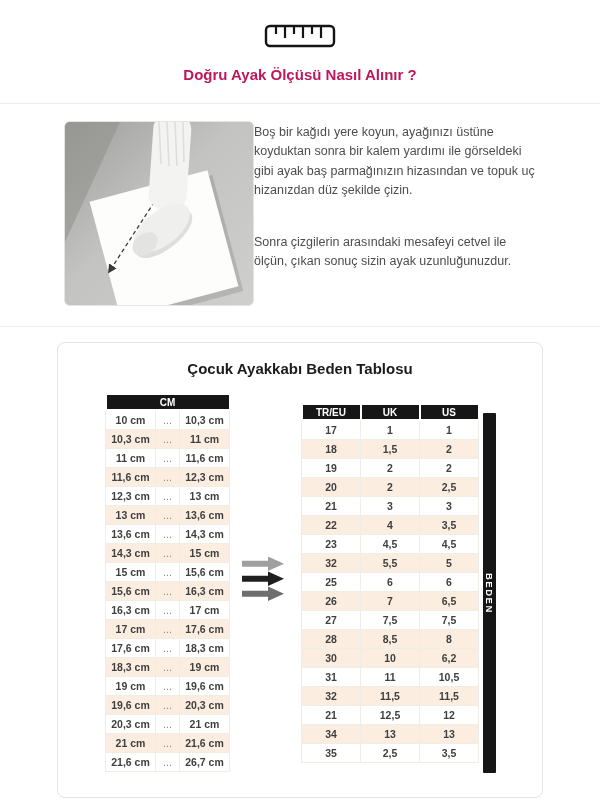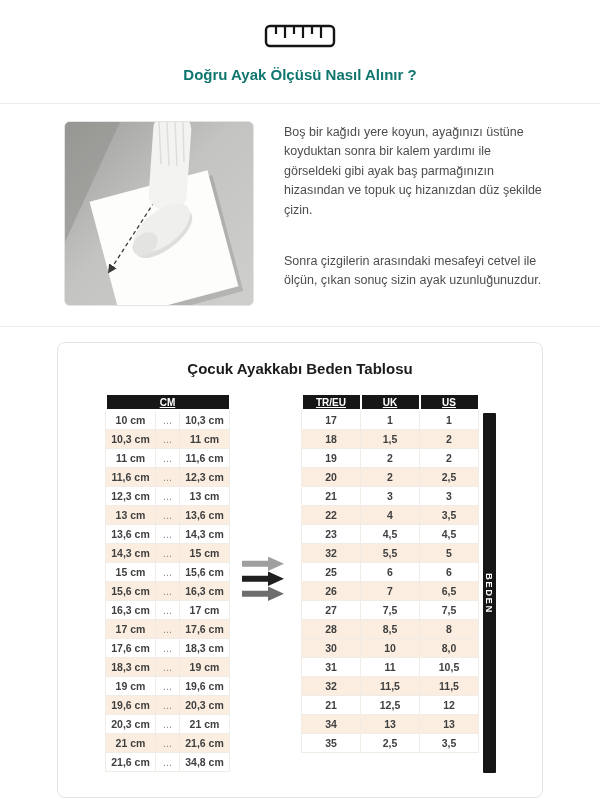--- a/index.html
+++ b/index.html
@@ -4,27 +4,27 @@
 <style>
   * { box-sizing: border-box; }
   html,body { margin:0; padding:0; background:#fff; }
   body {
     width:600px; min-height:800px; margin:0 auto;
     font-family:"Liberation Sans", sans-serif; color:#333;
   }
   .top { text-align:center; padding-top:20px; }
   .ruler-wrap svg { display:block; margin:0 auto; }
   .page-title {
-    font-size:15px; font-weight:bold; color:#0f766e;
+    font-size:15px; font-weight:bold; color:#be185d;
     margin:14px 0 20px 0; text-align:center;
   }
   .divider { height:1px; background:#ececec; width:100%; }
 
   
-  .intro { display:flex; gap:30px; padding:17px 58px 20px 64px; align-items:flex-start; }
+  .intro { display:flex; padding:17px 58px 20px 64px; align-items:flex-start; }
   .photo-box {
     width:190px; height:185px; flex:0 0 190px;
     border:1px solid #e4e4e4; border-radius:6px; overflow:hidden; background:#c6c6c4;
   }
   .photo-box svg { display:block; }
   .intro-text { flex:1; font-size:12.5px; line-height:1.55; color:#4d4d4d; padding-top:2px; }
   .intro-text p { margin:0; }
   .intro-text p + p { margin-top:32px; }
 
   
@@ -34,35 +34,34 @@
     padding:17px 0 24px 0;
   }
   .chart-title { font-size:15px; font-weight:bold; color:#1b1b1b; text-align:center; margin:0 0 16px 0; }
 
   .tables { display:flex; justify-content:center; align-items:flex-start; }
   table { border-collapse:collapse; font-size:10.5px; color:#3f3f3f; }
   th {
     background:var(--header-bg,#161616); color:#fff;
     font-size:10px; font-weight:bold; height:16px; padding:0 2px;
     border:2px solid #fff;
-    text-decoration:underline;
   }
   td {
     height:19px; padding:0 2px; text-align:center; font-weight:600;
     border:1px solid #f1ece6; background:#fff;
   }
   tr.alt td { background:var(--row-alt,#fbeee1); }
   .cm-table td:first-child { width:50px; }
   .cm-table td.dots { width:24px; color:#8a8a8a; font-weight:400; }
   .cm-table td:last-child { width:50px; }
   .size-table td { width:59px; }
 
   .arrows { width:70px; align-self:center; display:flex; justify-content:center; }
 
-  .right-group { display:flex; align-items:flex-start; }
+  .right-group { display:flex; align-items:center; }
   .beden-bar {
     width:13px; margin-left:3px; margin-top:20px; height:360px;
     background:var(--bar-bg,#161616); border-radius:1px;
     display:flex; align-items:center; justify-content:center;
   }
   .beden-label {
     writing-mode:vertical-rl; color:#fff; font-size:9.5px; font-weight:bold;
     letter-spacing:1.5px; white-space:nowrap;
   }
 </style>
@@ -220,21 +219,21 @@
             <td>21 cm</td>
           </tr>
           <tr class="alt">
             <td>21 cm</td>
             <td class="dots">...</td>
             <td>21,6 cm</td>
           </tr>
           <tr>
             <td>21,6 cm</td>
             <td class="dots">...</td>
-            <td>34,8 cm</td>
+            <td>26,7 cm</td>
           </tr>
         </tbody>
     </table>
 
     <div class="arrows">
       <svg width="52" height="52" viewBox="0 0 52 52">
         <path d="M2,8 h26 v-5 l16,8.5 l-16,8.5 v-5 h-26 z" fill="#9f9f9f" transform="translate(0,-3) scale(1,0.85)"></path>
         <path d="M2,8 h26 v-5 l16,8.5 l-16,8.5 v-5 h-26 z" fill="#1f1f1f" transform="translate(0,12) scale(1,0.85)"></path>
         <path d="M2,8 h26 v-5 l16,8.5 l-16,8.5 v-5 h-26 z" fill="#6e6e6e" transform="translate(0,27) scale(1,0.85)"></path>
       </svg>
@@ -306,21 +305,21 @@
               <td>7,5</td>
             </tr>
             <tr class="alt">
               <td>28</td>
               <td>8,5</td>
               <td>8</td>
             </tr>
             <tr class="alt">
               <td>30</td>
               <td>10</td>
-              <td>8,0</td>
+              <td>6,2</td>
             </tr>
             <tr>
               <td>31</td>
               <td>11</td>
               <td>10,5</td>
             </tr>
             <tr class="alt">
               <td>32</td>
               <td>11,5</td>
               <td>11,5</td>

